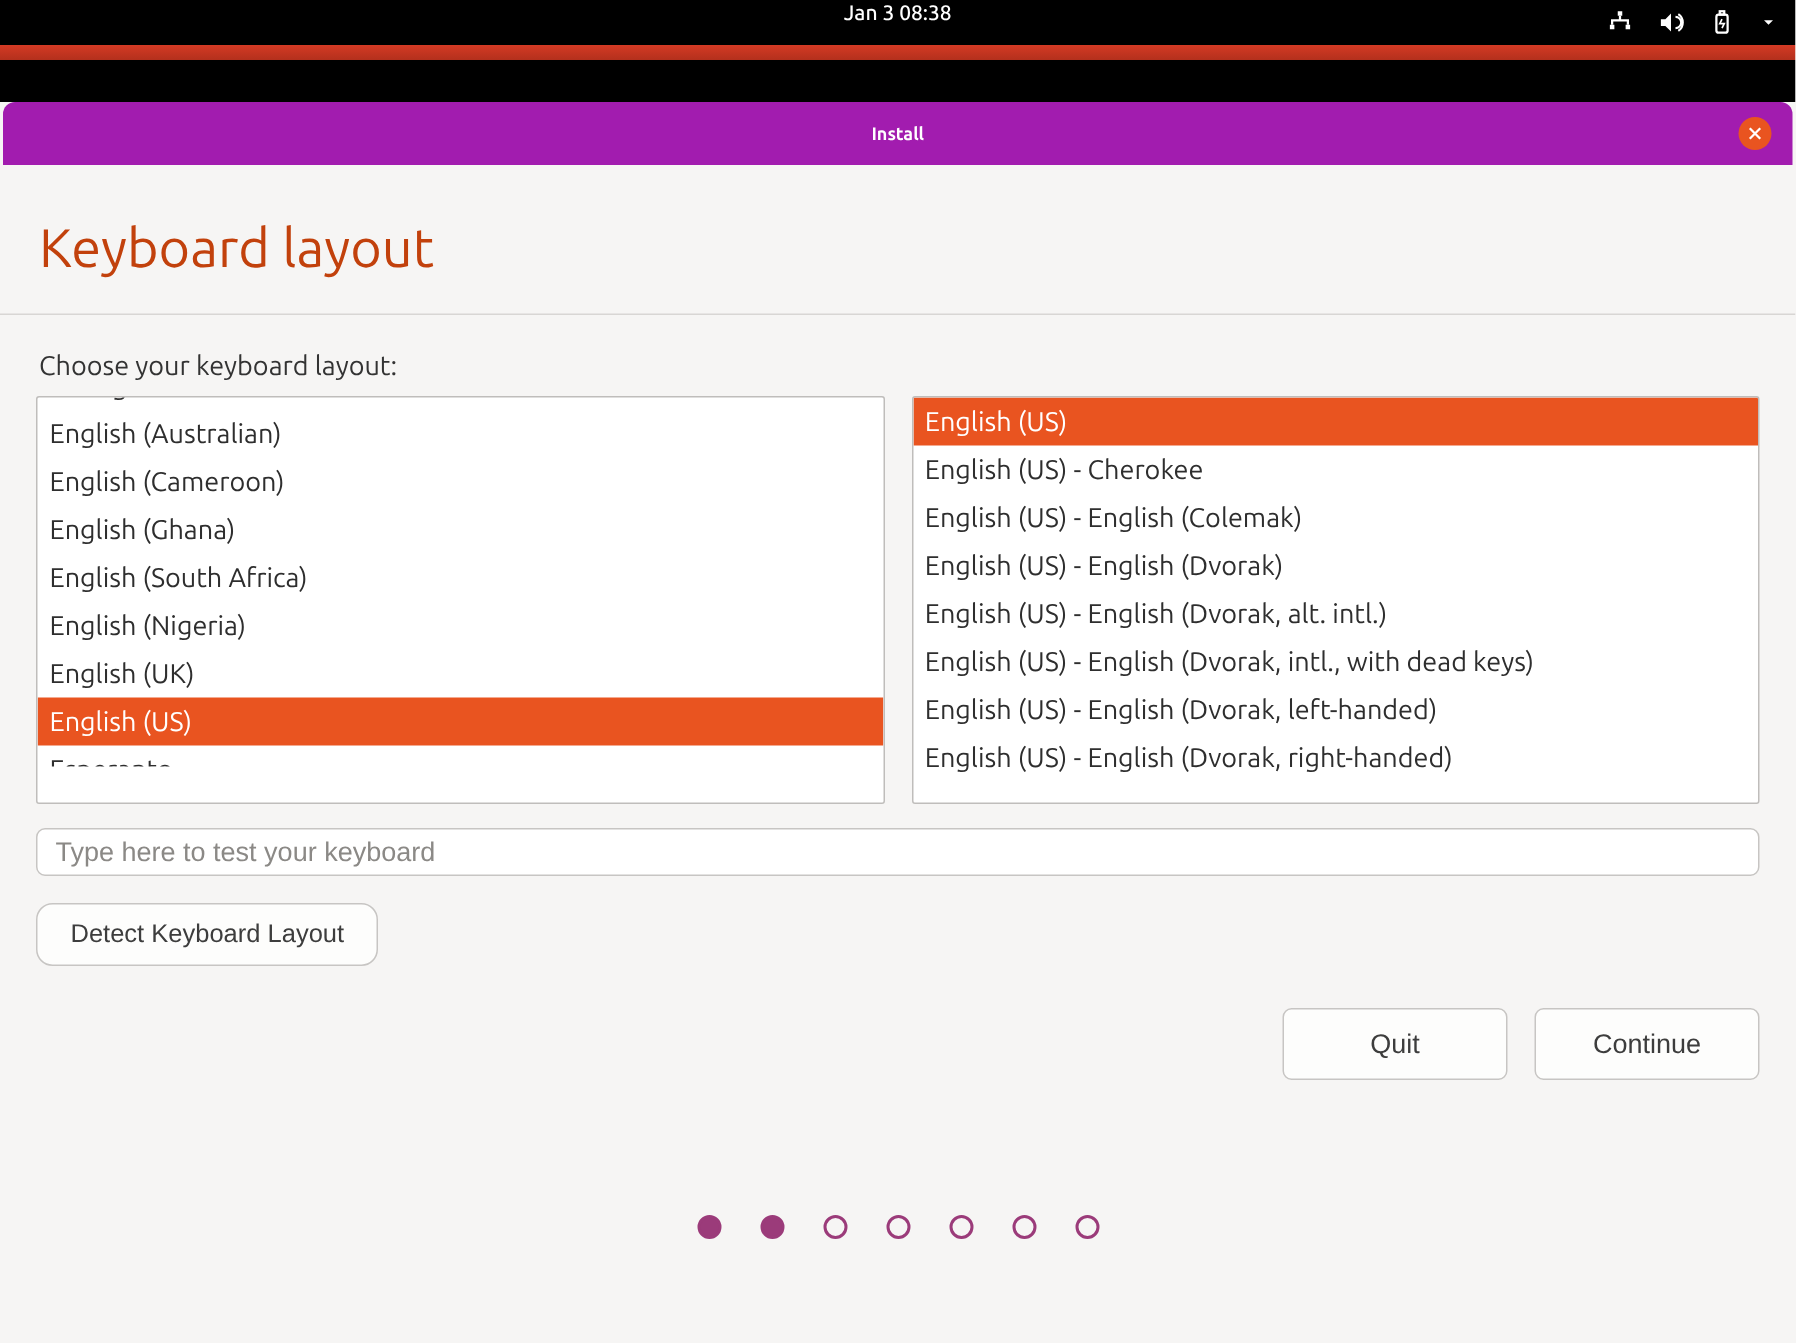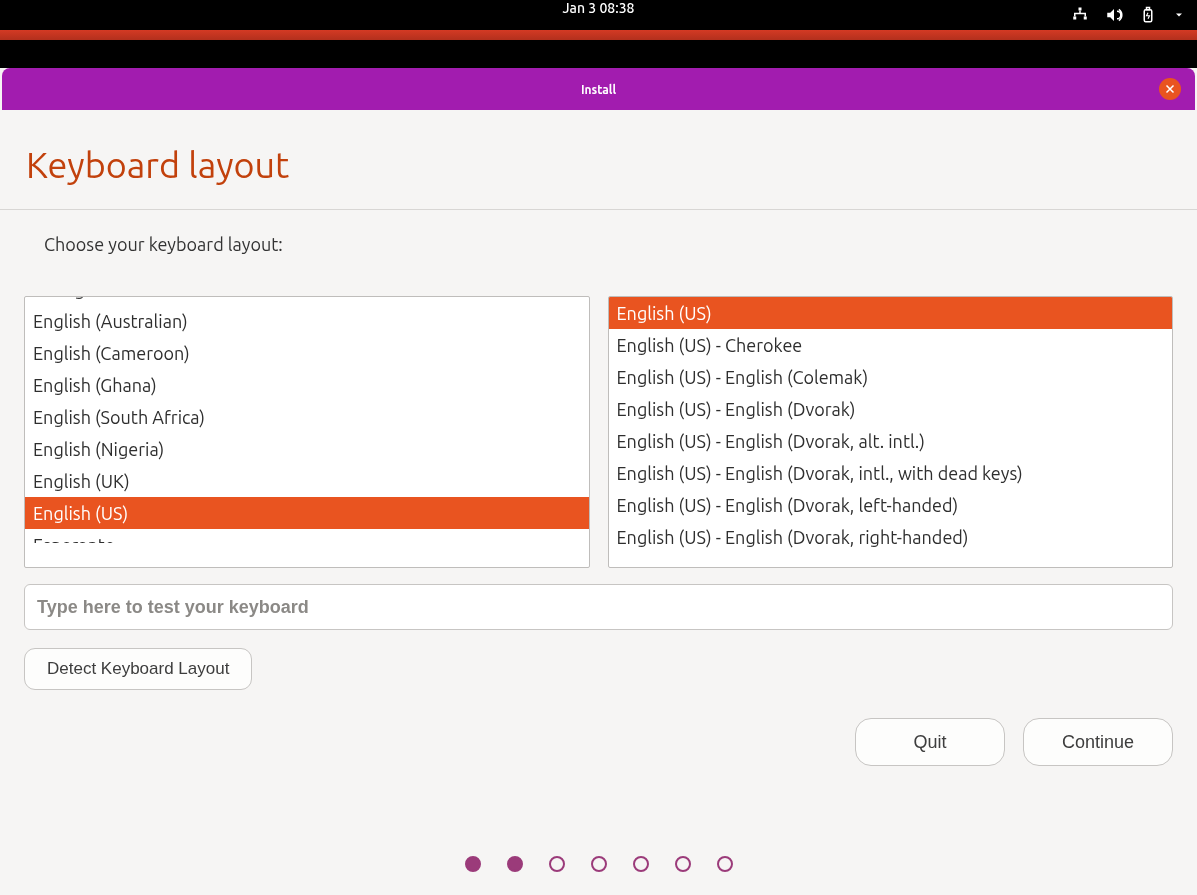--- a/index.html
+++ b/index.html
@@ -73,27 +73,25 @@
     font-size: 36px;
     font-weight: 400;
     color: #c2410c;
     padding: 34px 26px 24px 26px;
   }
   .divider { height: 1px; background: #d8d6d4; }
   .prompt {
     padding: 24px 26px 10px 26px;
     font-size: 18px;
     color: #333;
-    margin-left: 18px;
   }
   .lists-row {
     display: flex;
     gap: 18px;
     padding: 0 24px;
-    margin-top: 32px;
   }
   .listbox {
     flex: 1;
     height: 272px;
     border: 1px solid #bfbdbb;
     background: #fff;
     overflow: hidden;
     border-radius: 2px;
   }
   .listbox-inner {
@@ -109,28 +107,27 @@
   }
   .list-item.selected {
     background: #e95420;
     color: #fff;
   }
   
   #left-inner { margin-top: -24px; }
   .test-input {
     margin: 16px 24px 0 24px;
     width: calc(100% - 48px);
-    height: 46px;
+    height: 32px;
     border: 1px solid #c7c5c3;
     border-radius: 6px;
     background: #fff;
     font-size: 18px;
     padding: 0 12px;
     color: #333;
-    font-weight: bold;
   }
   .test-input::placeholder { color: #8b8986; }
   .detect-btn {
     margin: 18px 0 0 24px;
     padding: 10px 22px;
     font-size: 17px;
     border: 1px solid #c7c5c3;
     border-radius: 11px;
     background: #fdfdfc;
     color: #3d3d3d;
@@ -140,21 +137,21 @@
     display: flex;
     justify-content: flex-end;
     gap: 18px;
     padding: 28px 24px 0 0;
   }
   .nav-buttons button {
     min-width: 150px;
     height: 48px;
     font-size: 18px;
     border: 1px solid #c7c5c3;
-    border-radius: 16px;
+    border-radius: 6px;
     background: #fdfdfc;
     color: #3d3d3d;
     cursor:pointer;
   }
   .dots {
     display:flex;
     gap:26px;
     justify-content:center;
     margin-top: 90px;
   }

